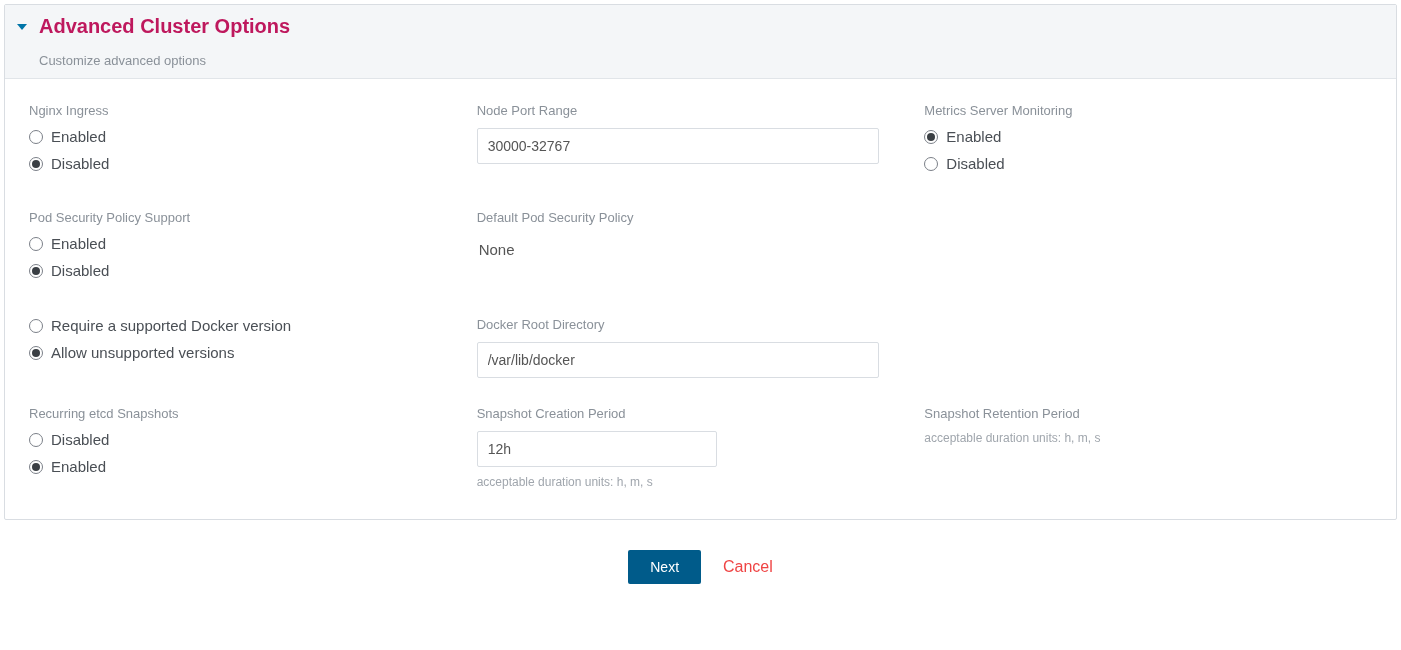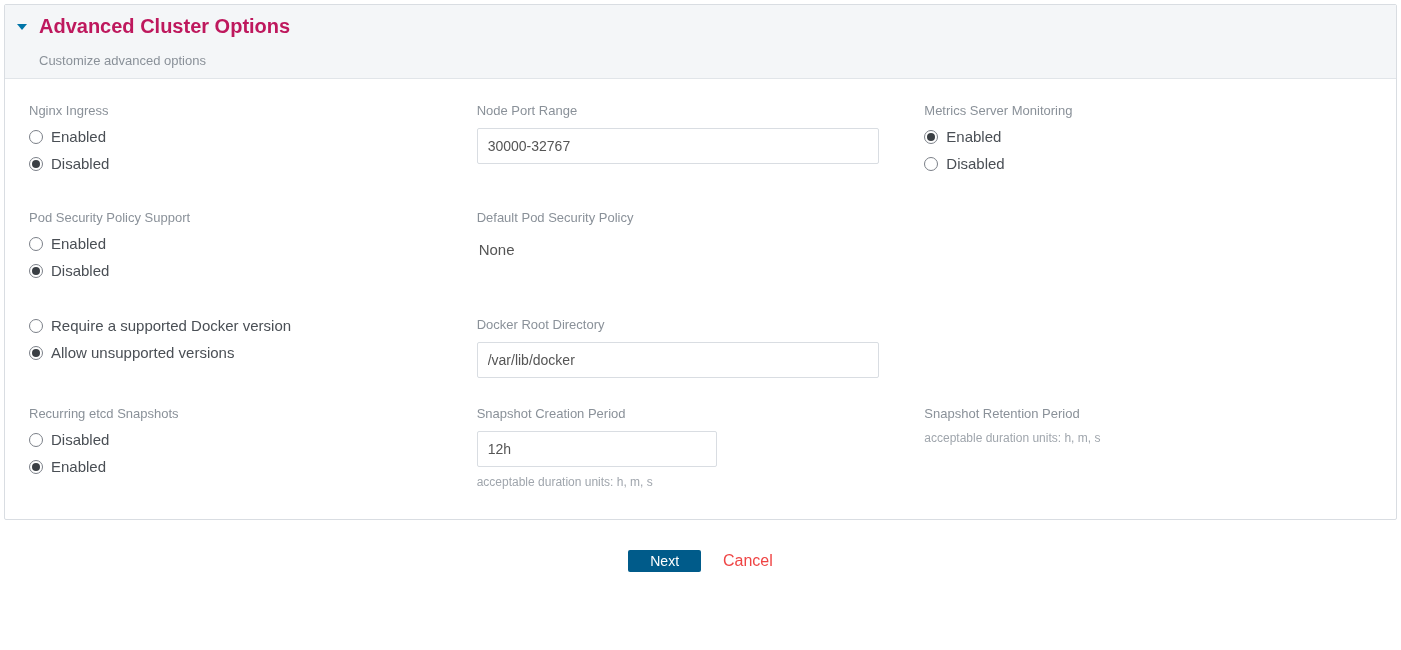--- a/index.html
+++ b/index.html
@@ -119,21 +119,21 @@
   }
   .footer {
     text-align: center;
     padding: 26px 0 10px 0;
   }
   .btn-primary {
     display: inline-block;
     background: #005b8a;
     color: #fff;
     border: none;
-    padding: 3px 22px;
+    padding: 9px 22px;
     font-size: 14px;
     border-radius: 2px;
     cursor: pointer;
     margin-right: 18px;
   }
   .btn-link {
     display: inline-block;
     color: #ef4444;
     background: transparent;
     border: none;

